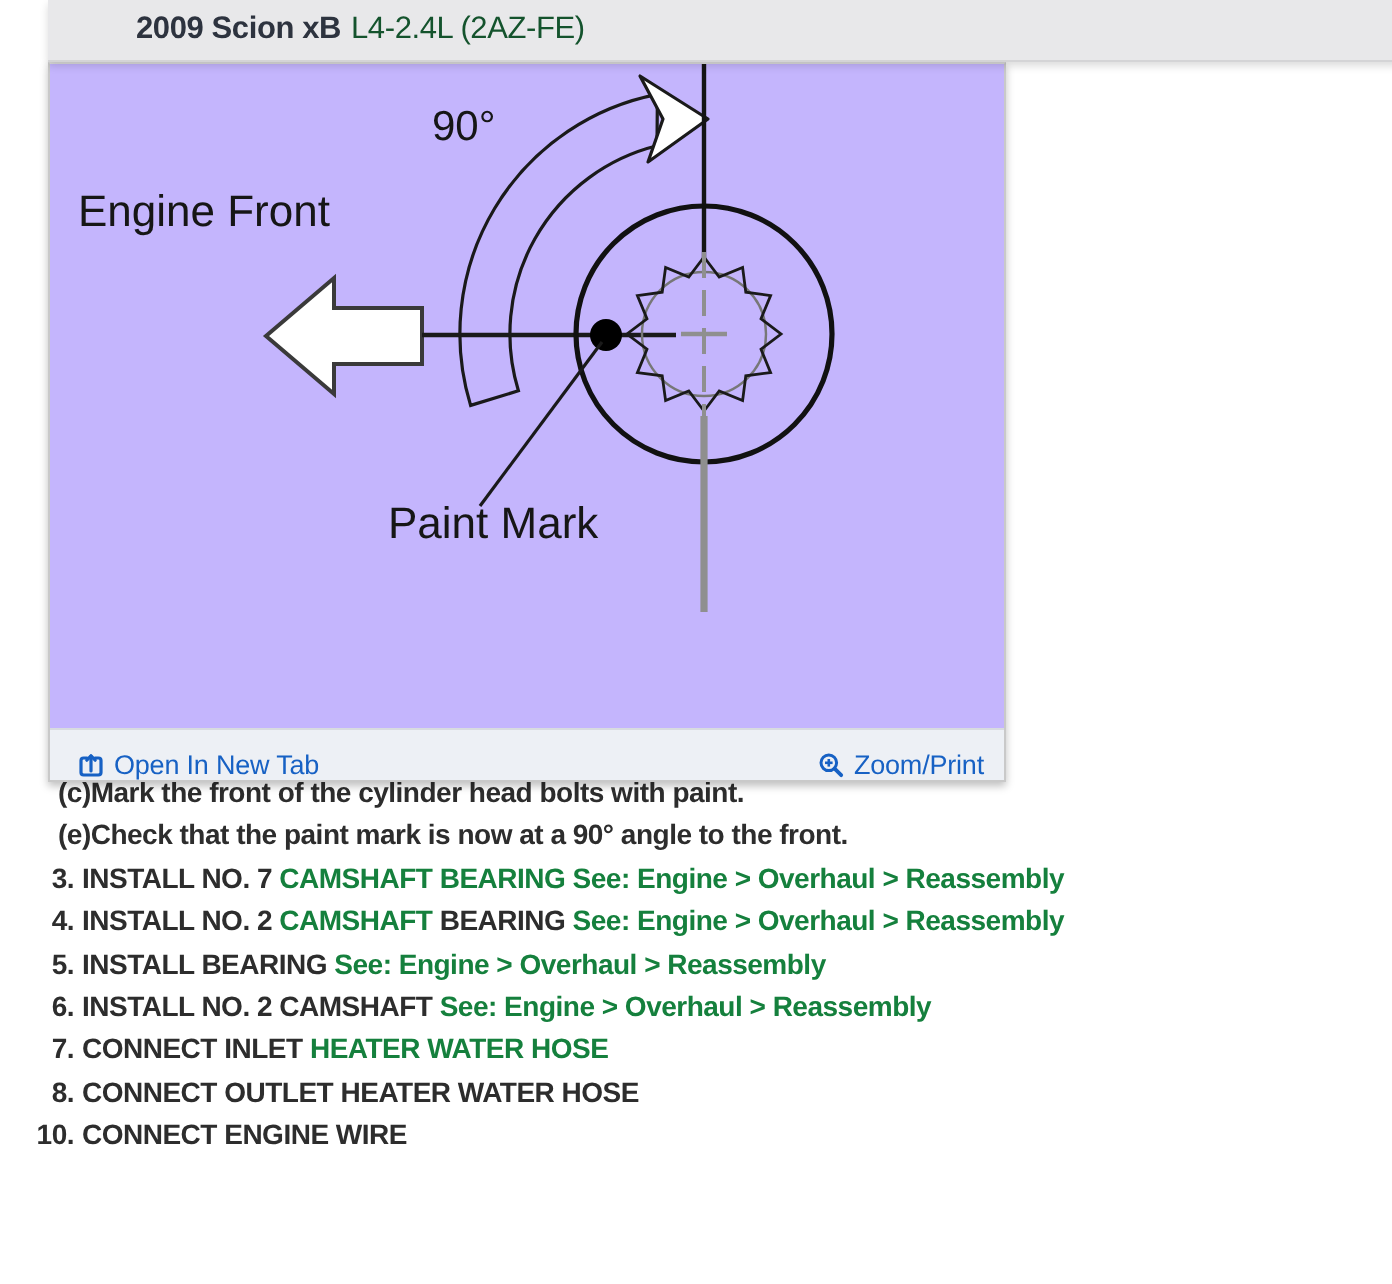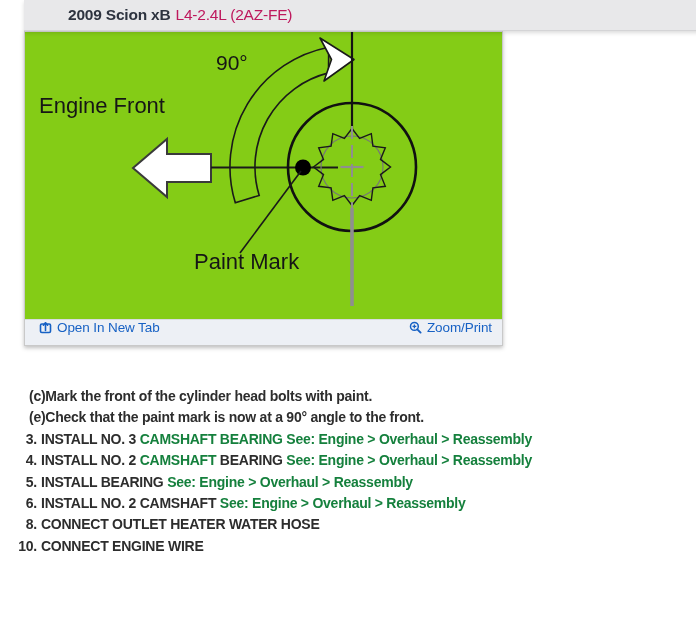--- a/index.html
+++ b/index.html
@@ -4,33 +4,33 @@
 <style>
   html,body{margin:0;padding:0;background:#fff;}
   .page{position:relative;width:696px;height:642px;background:#ffffff;overflow:hidden;
         font-family:"Liberation Sans",sans-serif;}
 
   
   .hdr{position:absolute;left:0;top:0;width:696px;height:31px;background:#e8e8ea;
        border-bottom:1px solid #d4d4d6;box-shadow:0 2px 4px rgba(0,0,0,.14);
        display:flex;align-items:center;padding-left:44px;box-sizing:border-box;z-index:3;margin-left:24px;}
   .hdr .t-bold{font-size:15.5px;font-weight:bold;color:#2d333f;letter-spacing:-.2px;}
-  .hdr .t-rest{font-size:15.5px;font-weight:normal;color:#be185d;margin-left:5px;letter-spacing:-.2px;}
+  .hdr .t-rest{font-size:15.5px;font-weight:normal;color:#14532d;margin-left:5px;letter-spacing:-.2px;}
 
   
   .panel{position:absolute;left:24px;top:31px;width:477px;background:#fff;
          border:1px solid #c9c9c9;border-top-color:#dcdcdc;
          box-shadow:0 2px 4px rgba(0,0,0,.25);z-index:2;}
-  .fig{width:477px;height:287px;display:block;background:#84cc16;}
+  .fig{width:477px;height:332px;display:block;background:#c4b5fd;}
   .fig svg{display:block;}
   .fig-text{font-family:"Liberation Sans",sans-serif;font-size:22px;fill:#161616;}
   .fig-angle{font-family:"Liberation Sans",sans-serif;font-size:21px;fill:#161616;}
 
   .toolbar{height:25px;background:#edf0f5;border-top:1px solid #d8dbe0;
-           display:flex;align-items:flex-start;justify-content:space-between;
+           display:flex;align-items:flex-end;justify-content:space-between;
            padding:0 10px 0 14px;}
   .tb-link{display:flex;align-items:center;gap:5px;color:#1761c4;font-size:13.5px;
            text-decoration:none;cursor:pointer;letter-spacing:-.1px;}
   .tb-link svg{display:block;}
 
   
   .steps{position:absolute;left:0;top:386px;width:696px;
          font-size:14px;line-height:21.4px;font-weight:bold;color:#2d2d2d;
          letter-spacing:-.25px;}
   .step{white-space:pre;}
@@ -99,21 +99,22 @@
           <line x1="5.4" y1="3.5" x2="5.4" y2="7.3" stroke="#1761c4" stroke-width="1.3"></line>
         </svg>
         <span>Zoom/Print</span>
       </a>
     </div>
   </div>
 
   <div class="steps" id="steps">
       <div class="step"><span class="num sub"></span><span class="seg dark">(c)Mark the front of the cylinder head bolts with paint.</span></div>
       <div class="step"><span class="num sub"></span><span class="seg dark">(e)Check that the paint mark is now at a 90° angle to the front.</span></div>
-      <div class="step"><span class="num">3.</span><span class="seg dark">INSTALL NO. 3 </span><span class="seg link">CAMSHAFT BEARING </span><span class="seg link">See: Engine &gt; Overhaul &gt; Reassembly</span></div>
+      <div class="step"><span class="num">3.</span><span class="seg dark">INSTALL NO. 7 </span><span class="seg link">CAMSHAFT BEARING </span><span class="seg link">See: Engine &gt; Overhaul &gt; Reassembly</span></div>
       <div class="step"><span class="num">4.</span><span class="seg dark">INSTALL NO. 2 </span><span class="seg link">CAMSHAFT</span><span class="seg dark"> BEARING </span><span class="seg link">See: Engine &gt; Overhaul &gt; Reassembly</span></div>
       <div class="step"><span class="num">5.</span><span class="seg dark">INSTALL BEARING </span><span class="seg link">See: Engine &gt; Overhaul &gt; Reassembly</span></div>
       <div class="step"><span class="num">6.</span><span class="seg dark">INSTALL NO. 2 CAMSHAFT </span><span class="seg link">See: Engine &gt; Overhaul &gt; Reassembly</span></div>
+      <div class="step"><span class="num">7.</span><span class="seg dark">CONNECT INLET </span><span class="seg link">HEATER WATER HOSE</span></div>
       <div class="step"><span class="num">8.</span><span class="seg dark">CONNECT OUTLET HEATER WATER HOSE</span></div>
       <div class="step"><span class="num">10.</span><span class="seg dark">CONNECT ENGINE WIRE</span></div>
     </div>
 
 </div>
 
 </body></html>

